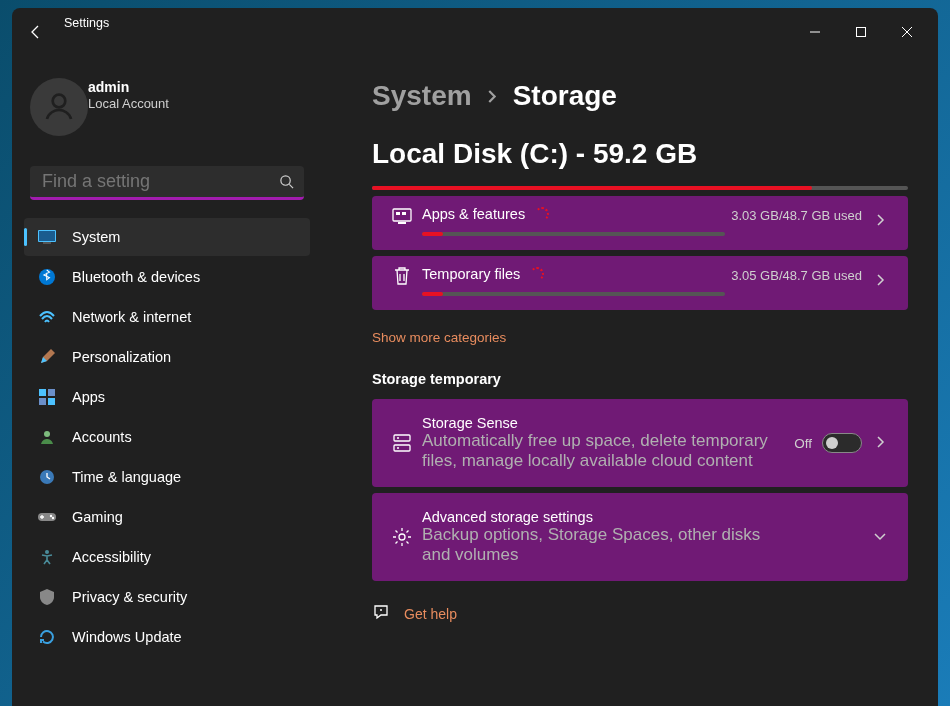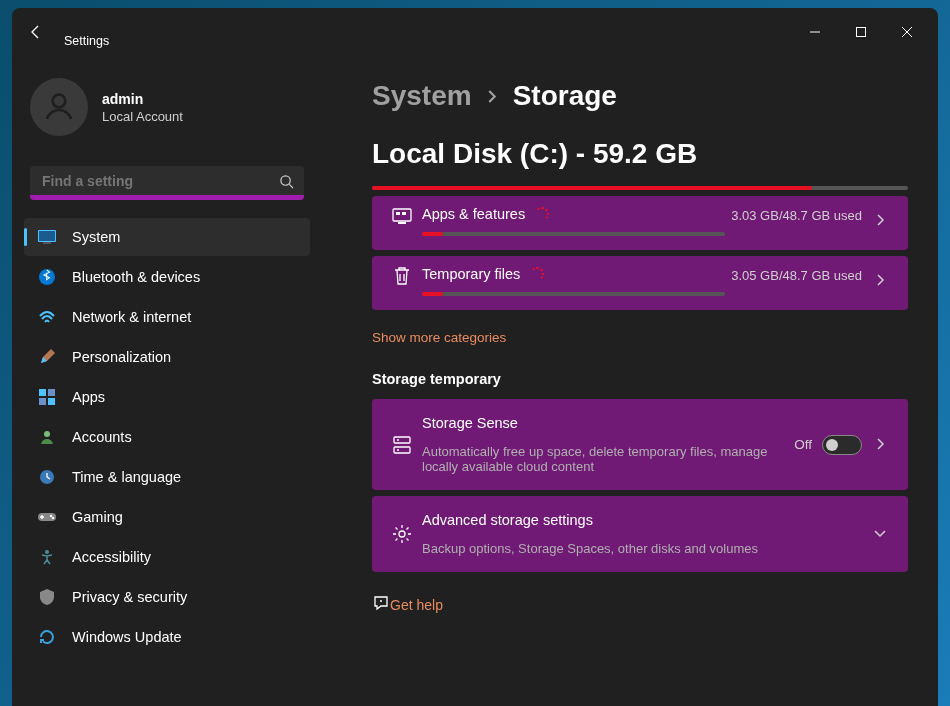--- a/index.html
+++ b/index.html
@@ -16,22 +16,22 @@
     top: 8px; left: 12px; right: 12px; bottom: 0;
     background: #202020;
     border-radius: 8px 8px 0 0;
     display: flex;
     flex-direction: column;
     overflow: hidden;
   }
   .titlebar {
     height: 40px;
     display: flex;
-    align-items: flex-end;
-    padding: 0 8px;
+    align-items: flex-start;
+    padding: 8px 8px;
     flex-shrink: 0;
   }
   .titlebar .back {
     width: 32px; height: 32px;
     display: flex; align-items: center; justify-content: center;
     cursor: pointer;
     border-radius: 4px;
   }
   .titlebar .title {
     margin-left: 12px;
@@ -55,48 +55,45 @@
   }
   .sidebar {
     width: 310px;
     flex-shrink: 0;
     padding: 18px 12px 0 12px;
     display: flex;
     flex-direction: column;
   }
   .user-block {
     display: flex;
-    align-items: center;
-    gap: 14px;
     margin: 12px 0 18px 6px;
   }
   .avatar {
     width: 58px; height: 58px;
     border-radius: 50%;
     background: #3a3a3a;
     display: flex; align-items: center; justify-content: center;
   }
   .user-block .names .uname { font-size: 14px; font-weight: 600; line-height: 1.3; }
   .user-block .names .utype { font-size: 13px; color: #cfcfcf; }
   .search-row {
     position: relative;
     margin: 12px 6px 18px 6px;
   }
   .search-row input {
     width: 100%;
     height: 34px;
     background: #2d2d2d;
     border: none;
-    border-bottom: 5px solid #a21caf;
+    border-bottom: 3px solid #a21caf;
     border-radius: 4px;
     color: #fff;
     padding: 0 36px 0 12px;
-    font-size: 14px;
+    font-size: 18px;
     outline: none;
-    font-weight: bold;
   }
   .search-row .sicon {
     position: absolute; right: 10px; top: 8px;
     color: #cfcfcf;
   }
   .nav-list { display: flex; flex-direction: column; gap: 2px; }
   .nav-item {
     height: 38px;
     border-radius: 4px;
     display: flex;
@@ -176,23 +173,23 @@
     color: #fff;
   }
   .card .cbody { flex: 1; }
   .card .ctitle {
     font-size: 14.5px;
     display: flex;
     align-items: center;
     gap: 10px;
   }
   .card .csub {
-    font-size: 13px;
+    font-size: 17px;
     color: #b0b0b0;
-    margin-top: 13px;
+    margin-top: 0;
     max-width: 360px;
   }
   .card .cbar {
     height: 4px;
     background: #555;
     border-radius: 2px;
     position: relative;
     margin-top: 10px;
   }
   .card .cbar .cfill {
@@ -249,20 +246,21 @@
   .toggle-row {
     display: flex;
     align-items: center;
     gap: 10px;
     color: #cfcfcf;
     font-size: 13.5px;
   }
   .gethelp-row {
     display: flex;
     align-items: center;
+    gap: 14px;
     margin-top: 22px;
     padding-bottom: 10px;
   }
   .gethelp-row .ghicon { color: #fff; }
   .gethelp-row .ghlabel { color: #e88c5e; font-size: 14px; cursor: pointer; }
   .card.catcard{
     padding: 10px 16px 14px 16px;
     align-items: flex-start;
   }
   .card.catcard .cbar{ width: 100%; }

